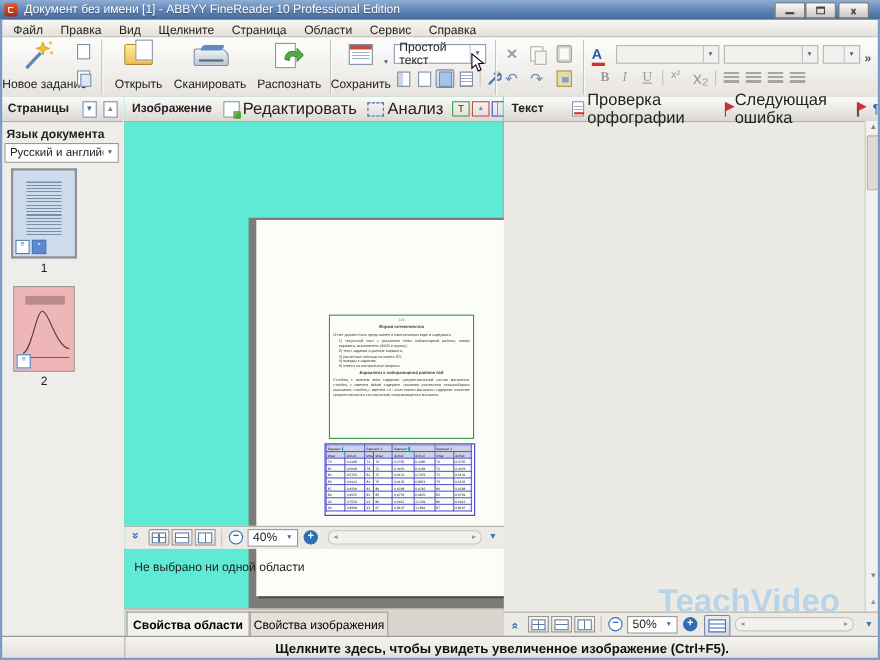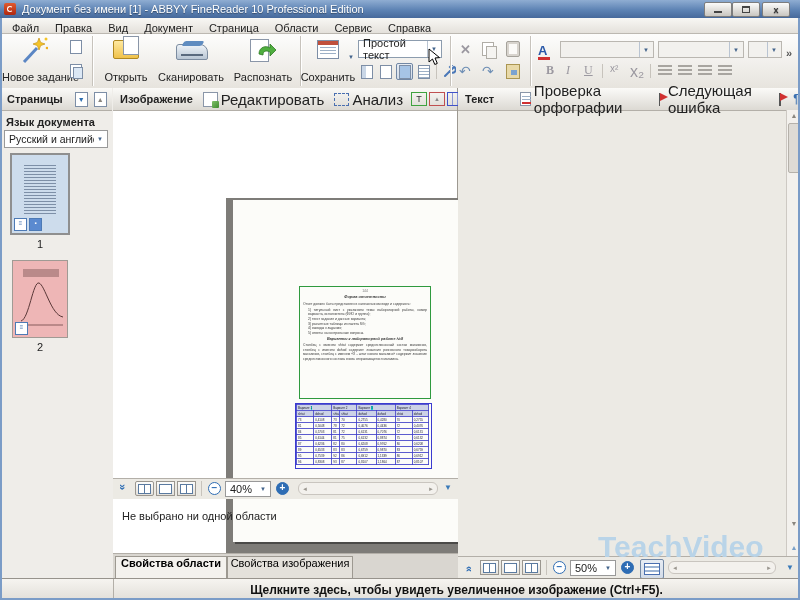--- a/index.html
+++ b/index.html
@@ -54,21 +54,21 @@
   .minipage{left:7px;top:2px;width:296px;height:342px;background:#fcfcf9;box-shadow:2px 2px 0 rgba(0,0,0,.4)}
   .m3{font-size:3.4px;line-height:4.6px;color:#3a3a3a;text-align:justify}
   .mcenter{text-align:center}
   .mtable{border-collapse:collapse;table-layout:fixed;font-size:3px;color:#223;width:133px}
   .mtable th,.mtable td{border:1px solid rgba(64,64,200,.85);padding:0 0 0 1px;text-align:left;font-weight:normal;height:5px;overflow:hidden;white-space:nowrap}
   .mtable th{background:#ccd2e6}
   
   .vscroll{background:#f3f1ed;border-left:1px solid #cdc9c3}
   .vthumb{background:#dedbd5;border:1px solid #b5b1aa;border-radius:2px}
   .sarrow{color:#8a867f;font-size:7px;text-align:center;line-height:12px}
-  .tab{height:26px;box-sizing:border-box;border:1px solid #9d9991;font-size:11px;display:flex;align-items:flex-start;justify-content:center}
+  .tab{height:26px;box-sizing:border-box;border:1px solid #9d9991;font-size:11px;display:flex;align-items:center;justify-content:center}
   
   .statusbar{left:0;top:578px;width:800px;height:22px;background:linear-gradient(#f6f4f0,#e1ded8);border-top:1px solid #97938c}
   .watermark{font-size:30px;font-weight:bold;color:#b7d3e9;letter-spacing:0;opacity:.95;pointer-events:none}
   .frame{background:#7b9cc7}
 </style>
 </head>
 <body>
 
 <div class="window">
 
@@ -87,21 +87,21 @@
           <div style="width:8px;height:7px;border:1px solid #444;border-top-width:2px;box-sizing:border-box"></div>
         </div>
       </div>
     <div class="abs" style="right:10px;top:2px">
         <div class="winbtn">
           <span style="font-weight:bold;font-size:9px">x</span>
         </div>
       </div>
   </div>
 
-  <div class="abs menubar" id="menubar" style="padding-left:4px"><span class="menu-item">Файл</span><span class="menu-item">Правка</span><span class="menu-item">Вид</span><span class="menu-item">Документ</span><span class="menu-item">Страница</span><span class="menu-item">Области</span><span class="menu-item">Сервис</span><span class="menu-item">Справка</span></div>
+  <div class="abs menubar" id="menubar" style="padding-left:4px"><span class="menu-item">Файл</span><span class="menu-item">Правка</span><span class="menu-item">Вид</span><span class="menu-item">Щелкните</span><span class="menu-item">Страница</span><span class="menu-item">Области</span><span class="menu-item">Сервис</span><span class="menu-item">Справка</span></div>
 
   <div class="abs toolbar">
 
     <div class="abs" style="left:6px;top:2px;width:58px;height:48px">
       <svg class="abs" style="left:14px;top:0" width="28" height="30">
         <line x1="4" y1="26" x2="17" y2="12" stroke="#5b86c4" stroke-width="3"></line>
         <path d="M19 2 L20.6 6.4 L25 8 L20.6 9.6 L19 14 L17.4 9.6 L13 8 L17.4 6.4 Z" fill="#f5c428" stroke="#c79414" stroke-width="0.7"></path>
         <circle cx="26" cy="3" r="1.5" fill="#f5c428"></circle>
           <circle cx="27" cy="12" r="1.3" fill="#f0b020"></circle>
       </svg>
@@ -258,21 +258,21 @@
         <line x1="8" y1="64" x2="50" y2="64" stroke="#5a3838" stroke-width="0.7"></line>
         <rect x="10" y="8" width="36" height="8" fill="rgba(90,56,56,.35)"></rect>
       </svg>
       <div class="abs" style="left:2px;bottom:2px">
           <div class="thumbicon">≡</div>
         </div>
     </div>
     <div class="abs f11" style="left:12px;top:253px;width:56px;text-align:center">2</div>
   </div>
 
-  <div class="abs" style="left:113px;top:88px;width:345px;height:490px;background:#ffffff;border-right:1px solid #9d9991;box-sizing:border-box">
+  <div class="abs" style="left:113px;top:88px;width:345px;height:490px;background:#5eead4;border-right:1px solid #9d9991;box-sizing:border-box">
     <div class="phead">
       <span class="ptitle">Изображение</span>
       <div class="hbtn" style="margin-left:10px">
         <div style="width:13px;height:13px;background:#fff;border:1px solid #8a96a8;position:relative">
           <div style="position:absolute;right:-2px;bottom:-2px;width:7px;height:7px;background:linear-gradient(135deg,#7fc06a,#3f8a2e);border-radius:1px"></div>
         </div>
         <span>Редактировать</span>
       </div>
       <div class="hbtn" style="margin-left:10px">
         <div style="width:13px;height:11px;border:1px dashed #4a6fb0"></div>

